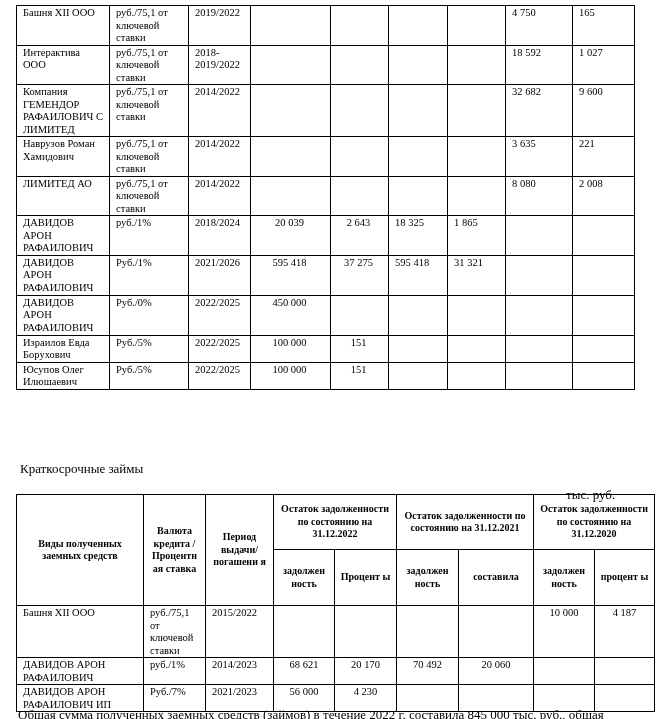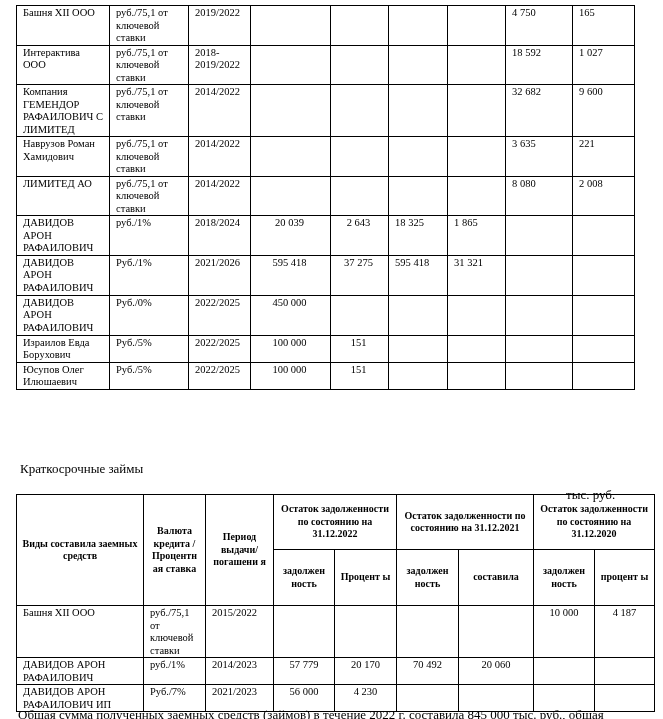--- a/index.html
+++ b/index.html
@@ -160,21 +160,21 @@
       <col style="width:68px">
     <col style="width:61px">
       <col style="width:62px">
       <col style="width:62px">
       <col style="width:75px">
       <col style="width:61px">
       <col style="width:60px">
   </colgroup>
   <thead>
     <tr style="height:55px">
-      <th rowspan="2">Виды составила заемных средств</th>
+      <th rowspan="2">Виды полученных заемных средств</th>
       <th rowspan="2">Валюта кредита / Процентн ая ставка</th>
       <th rowspan="2">Период выдачи/ погашени я</th>
       <th colspan="2">Остаток задолженности по состоянию на 31.12.2022</th>
       <th colspan="2">Остаток задолженности по состоянию на 31.12.2021</th>
       <th colspan="2">Остаток задолженности по состоянию на 31.12.2020</th>
     </tr>
     <tr style="height:56px">
       <th>задолжен ность</th>
       <th>Процент ы</th>
       <th>задолжен ность</th>
@@ -192,21 +192,21 @@
       <td class="num"></td>
       <td class="num"></td>
       <td class="num"></td>
       <td class="num">10 000</td>
       <td class="num">4 187</td>
     </tr>
     <tr style="height:27px">
       <td>ДАВИДОВ АРОН РАФАИЛОВИЧ</td>
       <td>руб./1%</td>
       <td class="c">2014/2023</td>
-      <td class="num">57 779</td>
+      <td class="num">68 621</td>
       <td class="num">20 170</td>
       <td class="num">70 492</td>
       <td class="num">20 060</td>
       <td class="num"></td>
       <td class="num"></td>
     </tr>
     <tr style="height:27px">
       <td>ДАВИДОВ АРОН РАФАИЛОВИЧ ИП</td>
       <td>Руб./7%</td>
       <td class="c">2021/2023</td>

